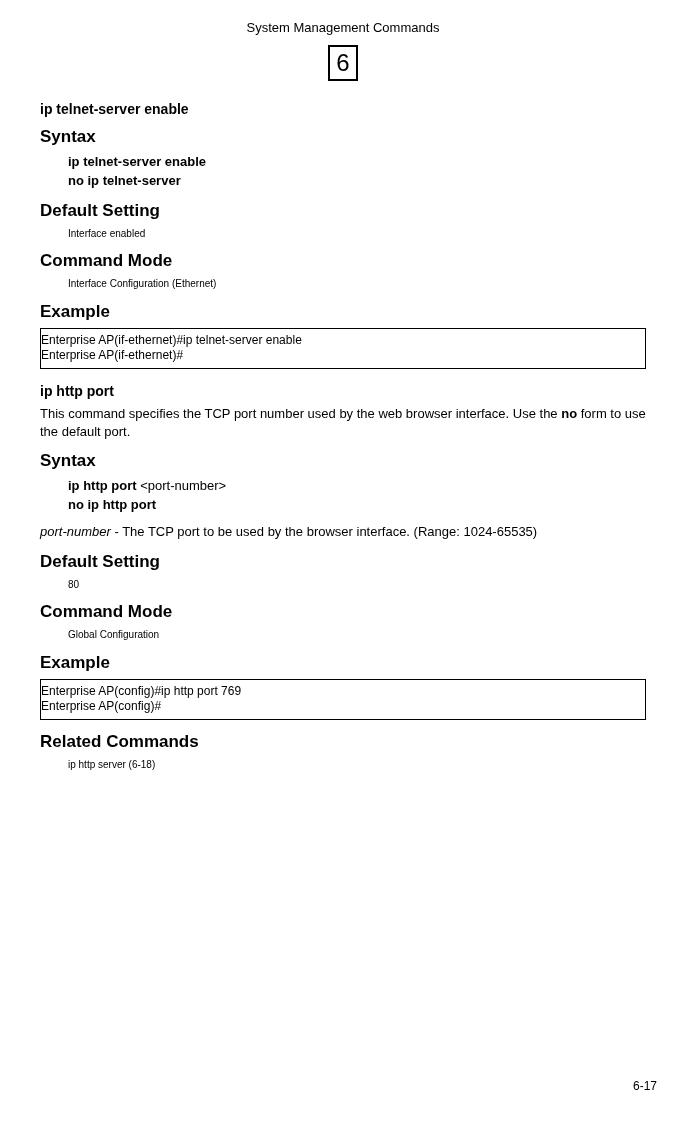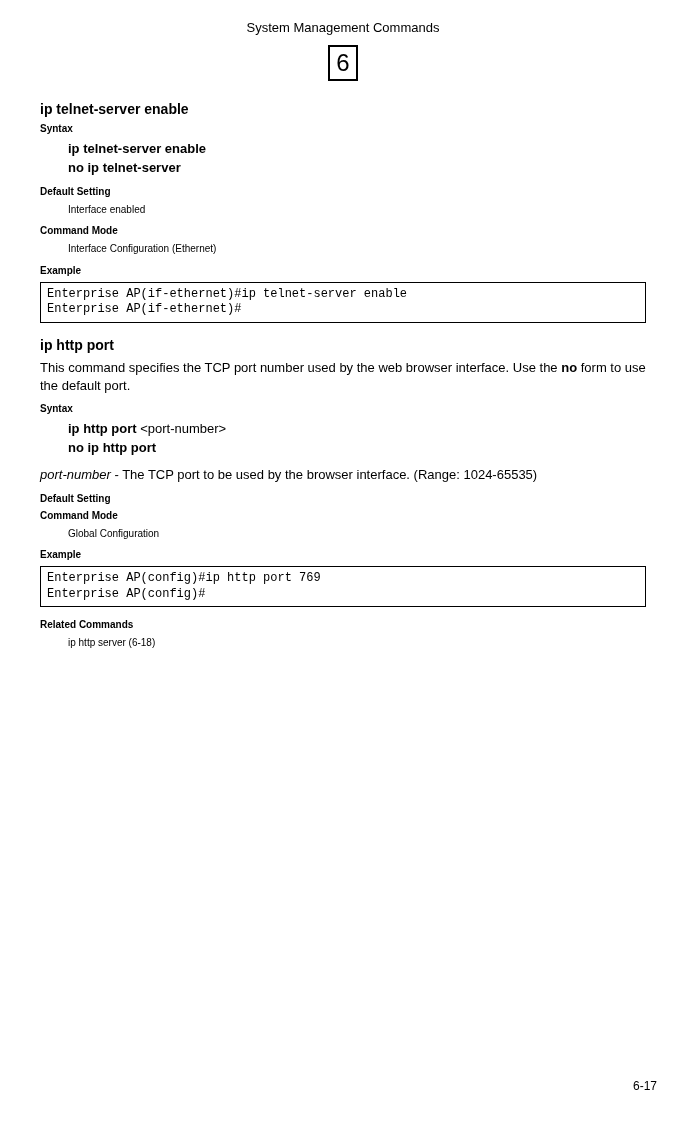--- a/index.html
+++ b/index.html
@@ -48,21 +48,22 @@
     margin-top: 14px;
     margin-bottom: 6px;
   }
   .body-text {
     font-size: 13px;
     line-height: 1.4;
     margin-bottom: 8px;
   }
   .section-label {
     font-weight: bold;
-    font-size: 10px;
+    font-size: 17px;
+    margin-top: 10px;
     margin-bottom: 6px;
   }
   .indent {
     margin-left: 28px;
     font-size: 10px;
     line-height: 1.45;
     margin-bottom: 8px;
   }
   .indent2 {
     font-size: 13px;
@@ -72,23 +73,23 @@
   .syntax-block {
     margin-left: 28px;
     font-size: 13px;
     line-height: 1.45;
     margin-bottom: 8px;
   }
   .syntax-block .b { font-weight: bold; }
   .syntax-block .i { }
   .code-box {
     border: 1px solid #000;
-    font-family: Liberation Mono, monospace;
+    font-family: Liberation Sans, sans-serif;
     font-size: 12px;
-    padding: 4px 6px;
+    padding: 4px 0;
     margin: 6px 0 12px 0;
     white-space: pre;
     line-height: 1.3;
   }
   .italic { font-style: italic; }
   .bold { font-weight: bold; }
   .footer {
     position: absolute;
     bottom: 30px;
     right: 29px;
@@ -131,20 +132,21 @@
   <div class="section-label">Syntax</div>
   <div class="syntax-block">
     <span class="b">ip http port </span><span class="i">&lt;port-number&gt;</span><br>
     <span class="b">no ip http port</span>
   </div>
   <div class="indent2">
     <span class="italic">port-number</span><span> - The TCP port to be used by the browser interface. (Range: 1024-65535)</span>
   </div>
 
   <div class="section-label">Default Setting</div>
+  <div class="indent">80</div>
 
   <div class="section-label">Command Mode</div>
   <div class="indent">Global Configuration</div>
 
   <div class="section-label">Example</div>
   <div class="code-box">Enterprise AP(config)#ip http port 769
 Enterprise AP(config)#</div>
 
   <div class="section-label">Related Commands</div>
   <div class="indent">ip http server (6-18)</div>

